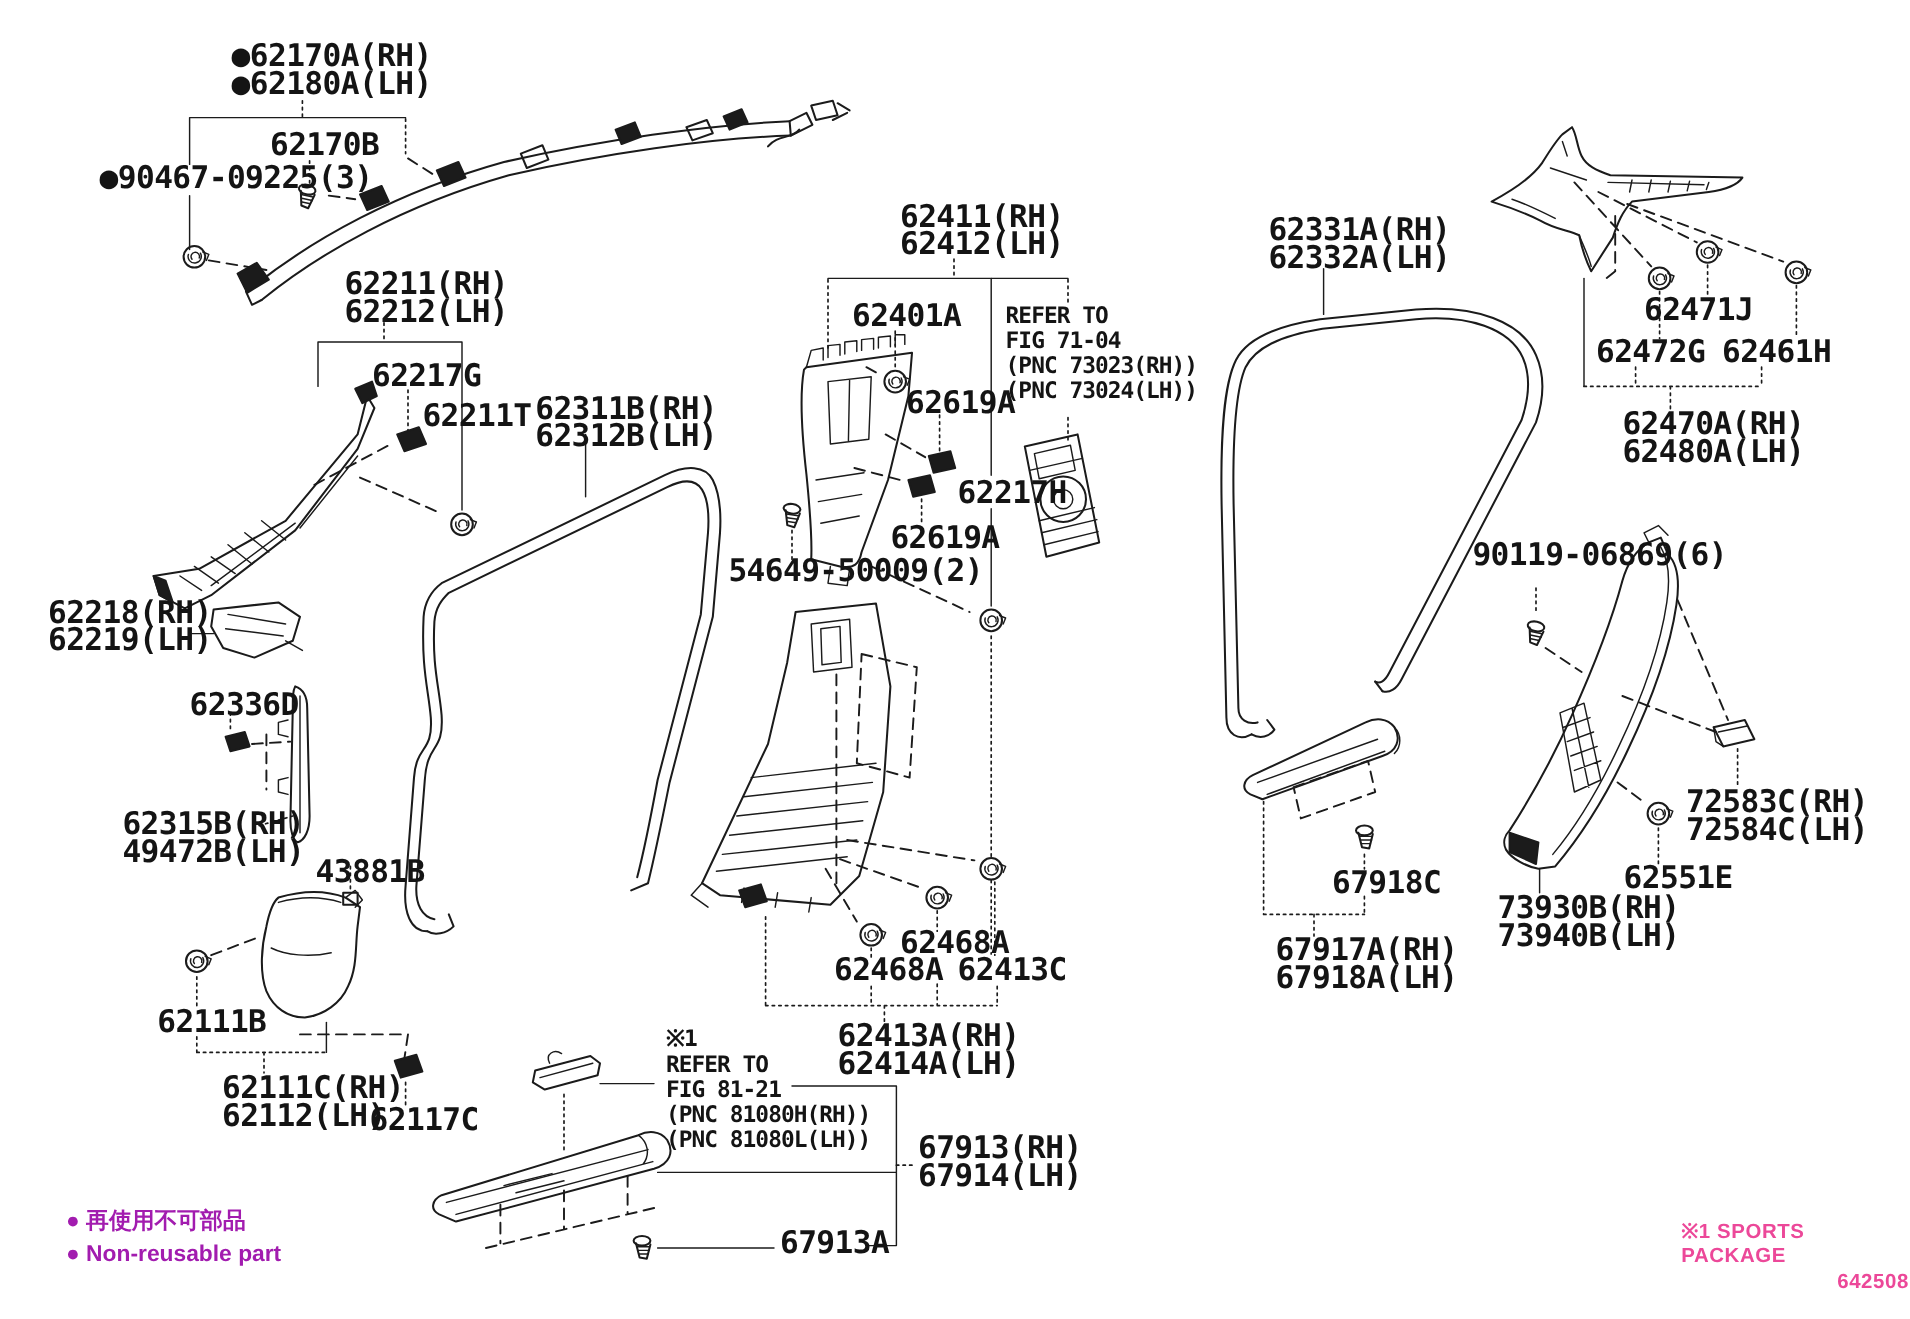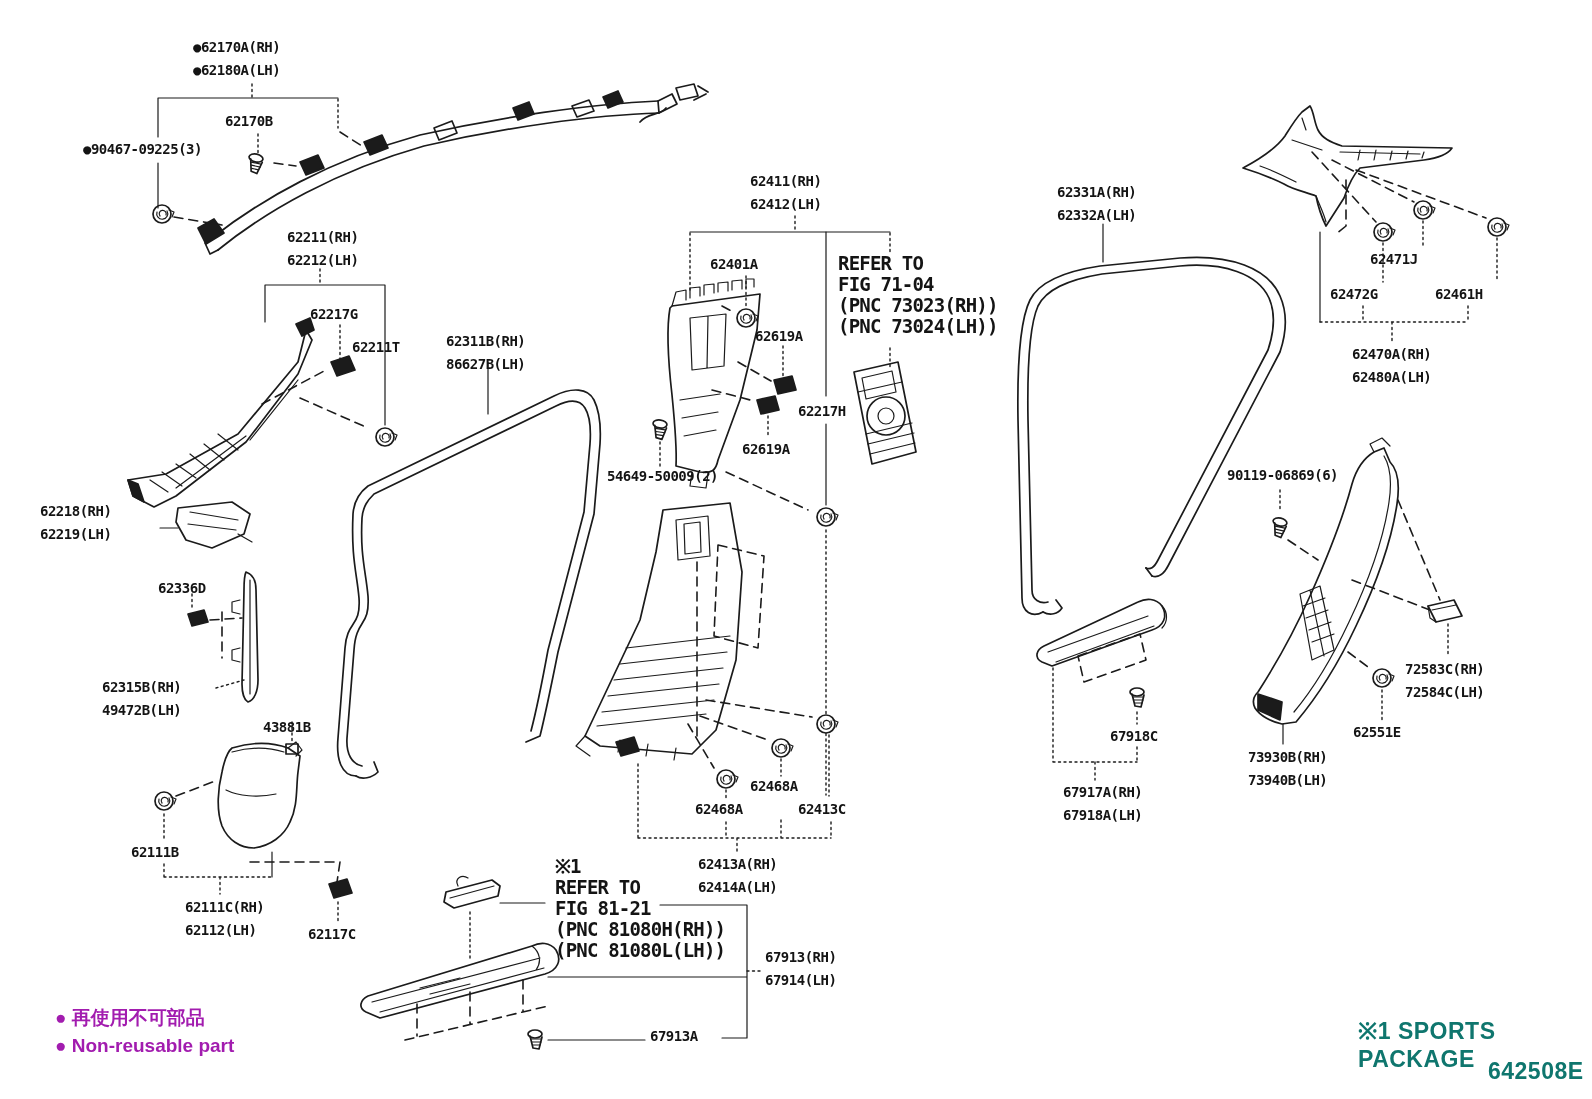--- a/index.html
+++ b/index.html
@@ -6,27 +6,27 @@
   .stage{position:relative;width:1592px;height:1099px;background:#ffffff;overflow:hidden;
          font-family:"DejaVu Sans Mono",monospace;color:#141414;}
   svg.art{position:absolute;left:0;top:0;}
   .art path,.art line,.art polyline,.art rect,.art circle,.art ellipse,.art use{
       stroke:#1b1b1b;fill:none;stroke-width:1.7;stroke-linejoin:round;stroke-linecap:round;}
   .art .f{fill:#1b1b1b;stroke:#1b1b1b;}
   .art .w{fill:#ffffff;}
   .art .dsh{stroke-dasharray:9 6;stroke-width:1.6;}
   .art .dot{stroke-dasharray:2 3.5;stroke-width:1.4;}
   .art .thin{stroke-width:1.2;}
-  .lbl{position:absolute;font-weight:bold;font-size:14px;line-height:23px;letter-spacing:-0.5px;
+  .lbl{position:absolute;font-weight:bold;font-size:26px;line-height:23px;letter-spacing:-0.5px;
        white-space:pre-line;color:#141414;}
   .ref{font-size:19px;line-height:21px;letter-spacing:-0.8px;}
   .legend{position:absolute;font-family:"Liberation Sans",sans-serif;font-weight:bold;
           font-size:19px;line-height:28px;white-space:pre-line;color:#a21caf;}
-  .foot{position:absolute;font-family:"Liberation Sans",sans-serif;font-size:23px;
-        font-weight:bold;color:#0f766e;letter-spacing:0.5px;}
+  .foot{position:absolute;font-family:"Liberation Sans",sans-serif;font-size:17px;
+        font-weight:bold;color:#ec4899;letter-spacing:0.5px;margin-left:43px;}
 </style>
 </head>
 <body>
 
 <div class="stage">
 
 <svg class="art" width="1592" height="1099" viewBox="0 0 1592 1099">
   <defs>
     <g id="grom">
       <circle r="9" class="w"></circle>
@@ -212,40 +212,40 @@
 
 <div class="lbl" style="left:193px;top:36px">●62170A(RH)
 ●62180A(LH)</div>
 <div class="lbl" style="left:225px;top:110px">62170B</div>
 <div class="lbl" style="left:83px;top:138px">●90467-09225(3)</div>
 <div class="lbl" style="left:287px;top:226px">62211(RH)
 62212(LH)</div>
 <div class="lbl" style="left:310px;top:303px">62217G</div>
 <div class="lbl" style="left:352px;top:336px">62211T</div>
 <div class="lbl" style="left:446px;top:330px">62311B(RH)
-86627B(LH)</div>
+62312B(LH)</div>
 <div class="lbl" style="left:750px;top:170px">62411(RH)
 62412(LH)</div>
 <div class="lbl" style="left:710px;top:253px">62401A</div>
 <div class="lbl ref" style="left:838px;top:253px">REFER TO
 FIG 71-04
 (PNC 73023(RH))
 (PNC 73024(LH))</div>
 <div class="lbl" style="left:755px;top:325px">62619A</div>
 <div class="lbl" style="left:798px;top:400px">62217H</div>
 <div class="lbl" style="left:742px;top:438px">62619A</div>
 <div class="lbl" style="left:607px;top:465px">54649-50009(2)</div>
 <div class="lbl" style="left:1057px;top:181px">62331A(RH)
 62332A(LH)</div>
 <div class="lbl" style="left:1370px;top:248px">62471J</div>
 <div class="lbl" style="left:1330px;top:283px">62472G</div>
 <div class="lbl" style="left:1435px;top:283px">62461H</div>
 <div class="lbl" style="left:1352px;top:343px">62470A(RH)
 62480A(LH)</div>
-<div class="lbl" style="left:1227px;top:464px">90119-06869(6)</div>
+<div class="lbl" style="left:1227px;top:452px">90119-06869(6)</div>
 <div class="lbl" style="left:40px;top:500px">62218(RH)
 62219(LH)</div>
 <div class="lbl" style="left:158px;top:577px">62336D</div>
 <div class="lbl" style="left:102px;top:676px">62315B(RH)
 49472B(LH)</div>
 <div class="lbl" style="left:263px;top:716px">43881B</div>
 <div class="lbl" style="left:131px;top:841px">62111B</div>
 <div class="lbl" style="left:185px;top:896px">62111C(RH)
 62112(LH)</div>
 <div class="lbl" style="left:308px;top:923px">62117C</div>

